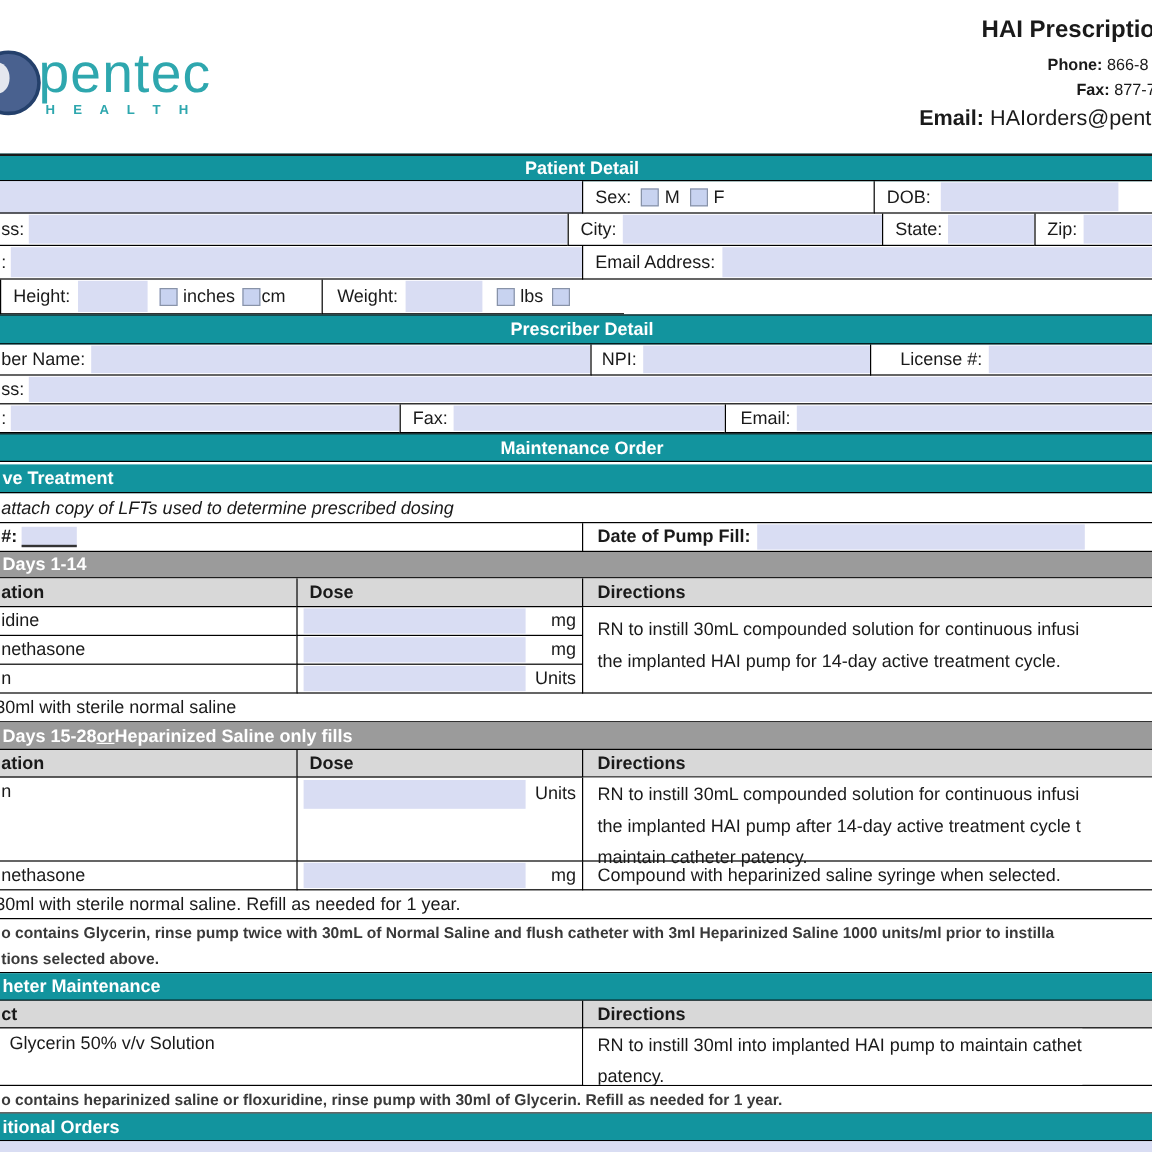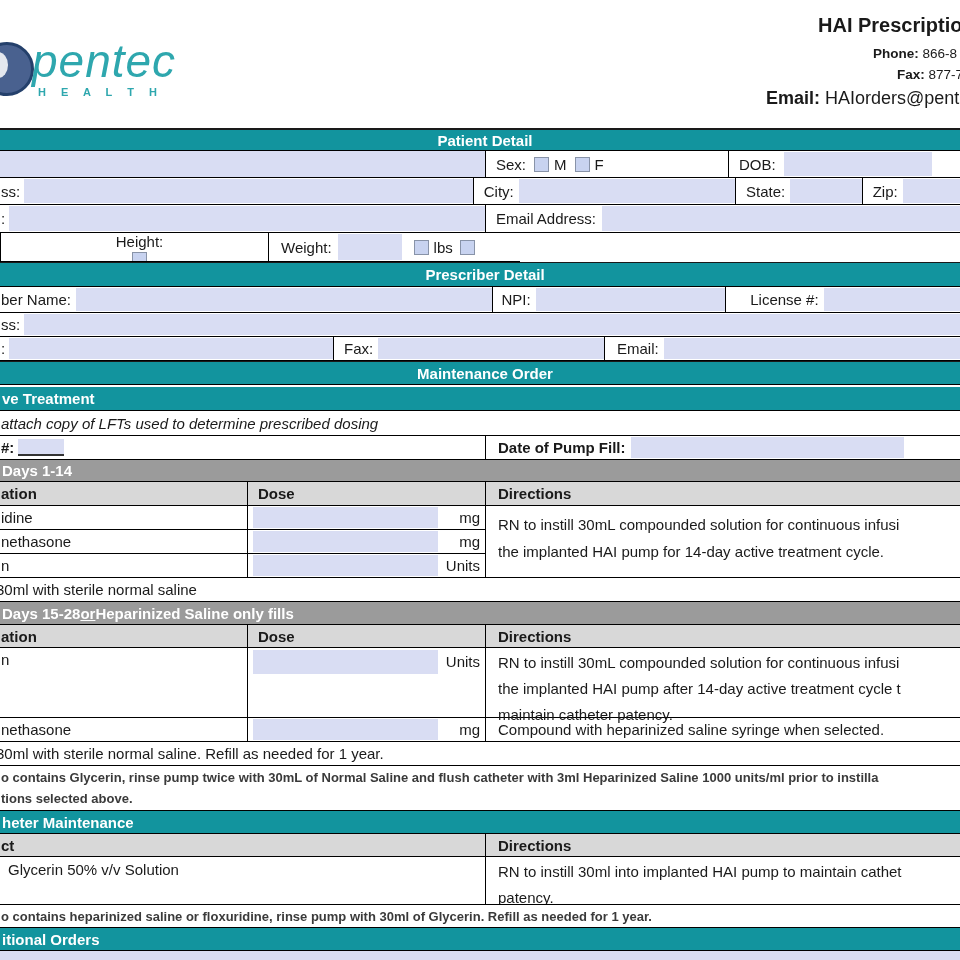--- a/index.html
+++ b/index.html
@@ -26,21 +26,21 @@
   .dirs{line-height:27px;padding-left:12px;white-space:nowrap;background:#fff;box-sizing:border-box;}
   .note{font-size:13px;font-weight:600;color:#3a3a3a;line-height:21px;white-space:nowrap;}
   .unit{flex:1 1 auto;text-align:right;padding-right:5px;}
   .u{text-decoration:underline;}
 </style>
 </head>
 <body>
 
 <div class="abs" style="left:-20px;top:42px;width:48px;height:48px;border-radius:50%;background:#49618F;border:3px solid #24406B;"></div>
 <div class="abs" style="left:-12px;top:52px;width:20px;height:26px;border-radius:50%;background:#ffffff;opacity:.85;"></div>
-<div class="abs" style="left:32px;top:34px;font-size:46px;font-weight:400;color:#2EA7AE;letter-spacing:1px;font-style:italic;">
+<div class="abs" style="left:32px;top:34px;font-size:46px;font-weight:400;color:#2EA7AE;letter-spacing:1px;">
   <span>pentec</span>
 </div>
 <div class="abs" style="left:38px;top:86px;font-size:11px;font-weight:bold;color:#2EA7AE;letter-spacing:6px;">
   <span>H E A L T H</span>
 </div>
 
 <div class="abs" style="left:818px;top:14px;font-size:20px;font-weight:bold;white-space:nowrap;">
   <span>HAI Prescription</span>
 </div>
 <div class="abs" style="left:873px;top:46px;font-size:13.5px;white-space:nowrap;">
@@ -96,21 +96,21 @@
     <span class="lbl pl1">:</span>
     <span class="field grow" style="margin-left:4px;"></span>
   </div>
   <div class="cell bl bb" style="width:520px;">
     <span class="lbl pl10">Email Address:</span>
     <span class="field grow" style="margin-left:6px;"></span>
   </div>
 </div>
 
 <div class="row" style="top:233px;height:29px;">
-  <div class="cell bl bb" style="width:268px;flex-direction:column;">
+  <div class="cell bl bb" style="width:268px;">
     <span class="lbl pl10">Height:</span>
     <span class="field" style="width:58px;margin-left:6px;"></span>
     <span class="cb" style="margin-left:10px;"></span>
     <span class="lbl" style="margin-left:5px;">inches</span>
     <span class="cb" style="margin-left:6px;"></span>
     <span class="lbl" style="margin-left:1px;">cm</span>
   </div>
   <div class="cell bl bb" style="width:252px;">
     <span class="lbl pl12">Weight:</span>
     <span class="field" style="width:64px;margin-left:6px;"></span>

